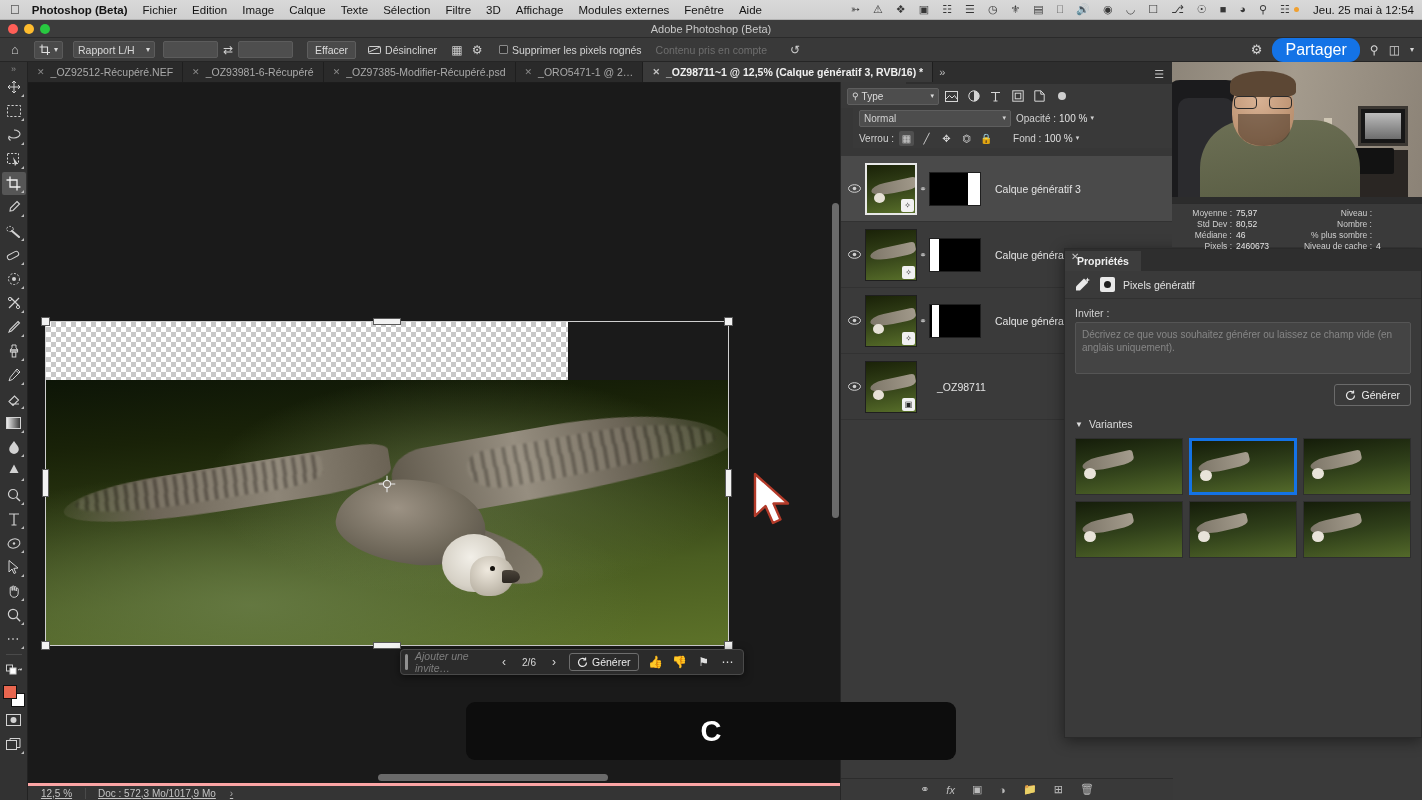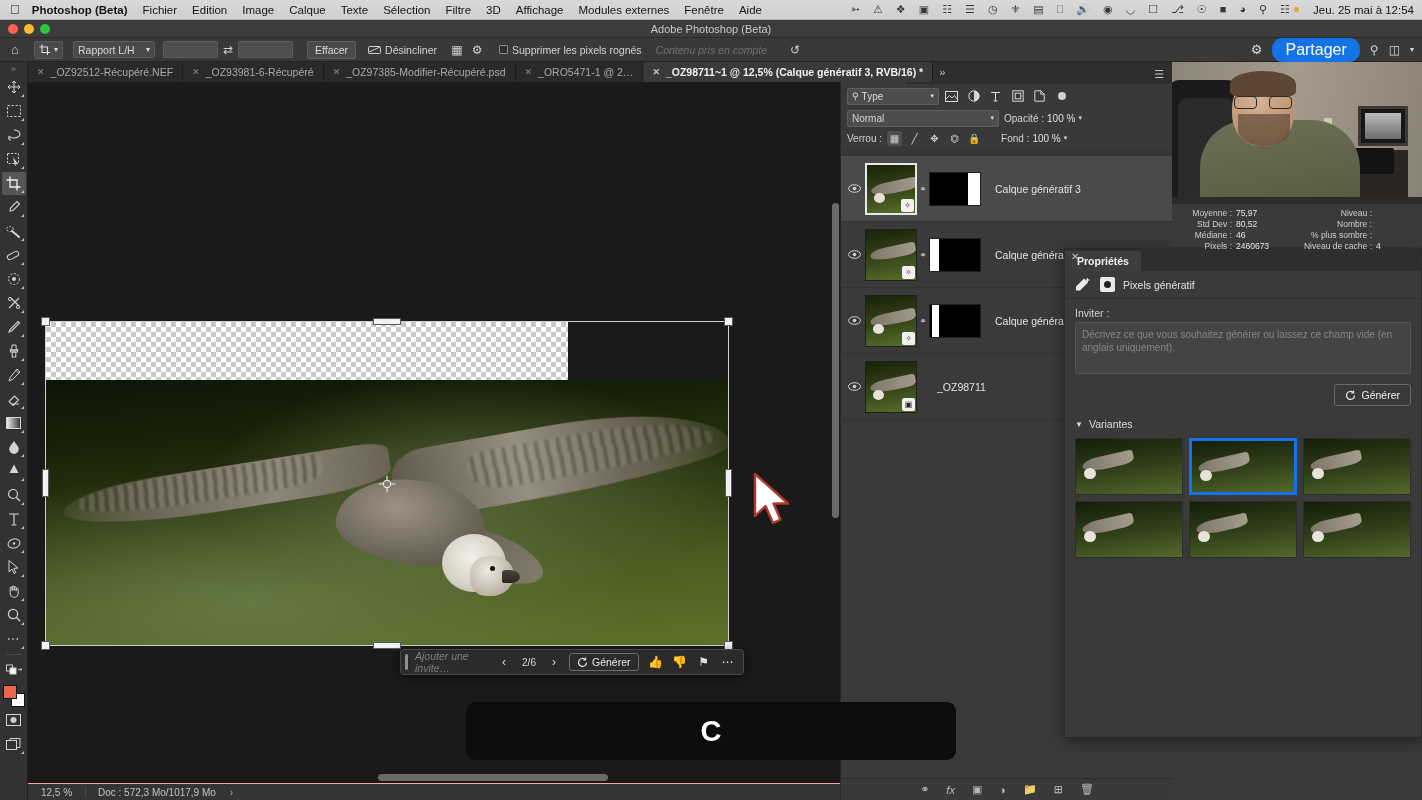--- a/index.html
+++ b/index.html
@@ -57,21 +57,21 @@
   .optbar .field {
     height: 17px; background: #4e4e4e; border: 1px solid #5c5c5c; border-radius: 2px;
   }
   .optbar .btn {
     height: 18px; padding: 0 7px; background: #4a4a4a; border: 1px solid #5e5e5e;
     border-radius: 2px; display: flex; align-items: center; color: #dcdcdc; font-size: 10.5px;
   }
   .optbar .lnk { display: flex; align-items: center; gap: 4px; color: #d4d4d4; }
   .optbar .icobtn { width: 20px; text-align: center; font-size: 12px; color: #cfcfcf; }
   .optbar .chk { width: 9px; height: 9px; border: 1px solid #8a8a8a; border-radius: 1px; background: #2e2e2e; }
-  .optbar .dim { color: #6e6e6e; font-style: italic; }
+  .optbar .dim { color: #6e6e6e; }
   .optbar .right { margin-left: auto; display: flex; align-items: center; gap: 10px; padding-right: 8px; }
   .share {
     background: #1473e6; color: #fff; border-radius: 11px; font-size: 16px;
     padding: 3px 13px; font-weight: 500;
   }
 
   
   .tabbar {
     position: absolute; left: 28px; top: 62px; width: 812px; height: 21px;
     background: #2a2a2a; display: flex; align-items: stretch; z-index: 40;
@@ -208,22 +208,22 @@
   }
   .genbar .ic { width: 22px; text-align: center; font-size: 12px; color: #e0e0e0; }
 
   
   .vscroll { position:absolute; right:1px; top:120px; width:7px; height:315px; background:#6a6a6a; border-radius:4px; }
   .hscroll { position:absolute; left:350px; bottom:2px; height:7px; width:230px; background:#6a6a6a; border-radius:4px; }
 
   
   .statusbar {
     position: absolute; left: 28px; bottom: 0; width: 812px; height: 17px;
-    background: #343434; border-top: 1px solid #fca5a5; display: flex; align-items: center;
-    font-size: 10px; color: #c3c3c3; z-index: 41;
+    background: #343434; border-top: 3px solid #fca5a5; display: flex; align-items: center;
+    font-size: 10px; color: #c3c3c3; z-index: 41; text-decoration: underline;
   }
   .statusbar .z { width: 58px; text-align: center; border-right: 1px solid #4a4a4a; }
   .statusbar .doci { padding-left: 12px; }
   .statusbar .ar { padding-left: 14px; color: #a8a8a8; }
 
   
   .layers {
     position: absolute; left: 840px; top: 62px; width: 332px; height: 738px;
     background: #373737; border-left: 1px solid #262626; z-index: 35;
   }
@@ -237,21 +237,21 @@
   .filterrow { height: 24px; display: flex; align-items: center; gap: 3px; padding: 0 6px; background: #393939; }
   .filtersel {
     display: flex; align-items: center; justify-content: space-between; gap: 4px;
     width: 92px; height: 17px; background: #4d4d4d; border: 1px solid #5e5e5e;
     border-radius: 2px; padding: 0 4px; font-size: 10px; color: #dedede;
   }
   .filtericon { width: 19px; height: 18px; display: flex; align-items: center; justify-content: center; color: #d6d6d6; }
   .toggle-dot { width: 8px; height: 8px; border-radius: 50%; background: #cfcfcf; margin-left: 6px; }
   .blendrow, .lockrow {
     height: 20px; display: flex; align-items: center; padding: 0 6px; gap: 5px;
-    background: #393939; font-size: 10px; color: #d2d2d2;
+    background: #393939; font-size: 10px; color: #d2d2d2; margin-left: 12px;
   }
   .blendsel {
     display: flex; align-items: center; justify-content: space-between;
     width: 152px; height: 17px; background: #4d4d4d; border: 1px solid #5e5e5e;
     border-radius: 2px; padding: 0 4px; font-size: 10px;
   }
   .numfield { display: flex; align-items: center; gap: 3px; }
   .numfield .v { color: #e2e2e2; }
   .lockico { width: 15px; height: 15px; display:flex;align-items:center;justify-content:center; color:#d0d0d0; font-size: 10px; }
   .lockico.on { background:#4f4f4f; border-radius:2px; }

